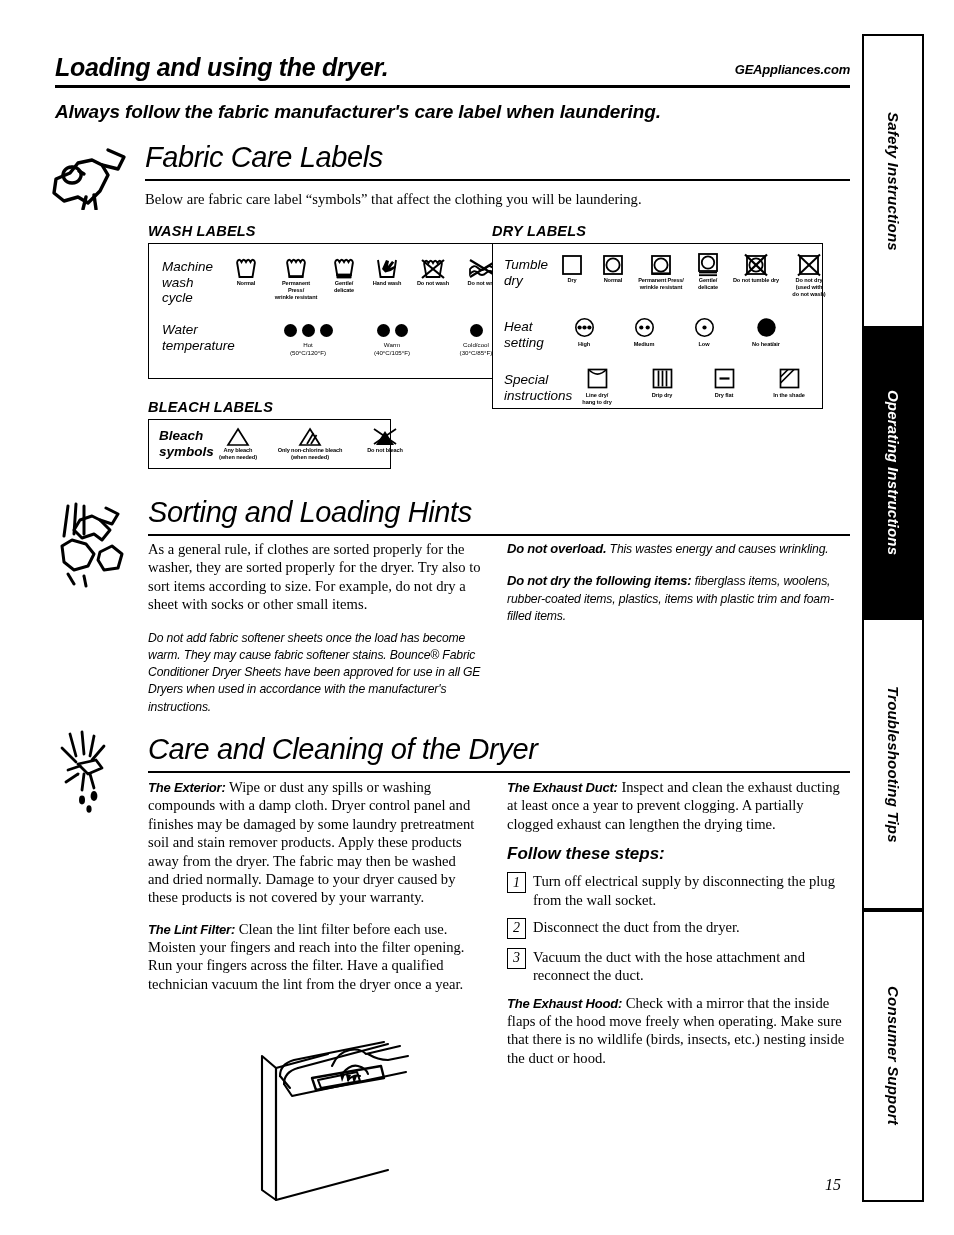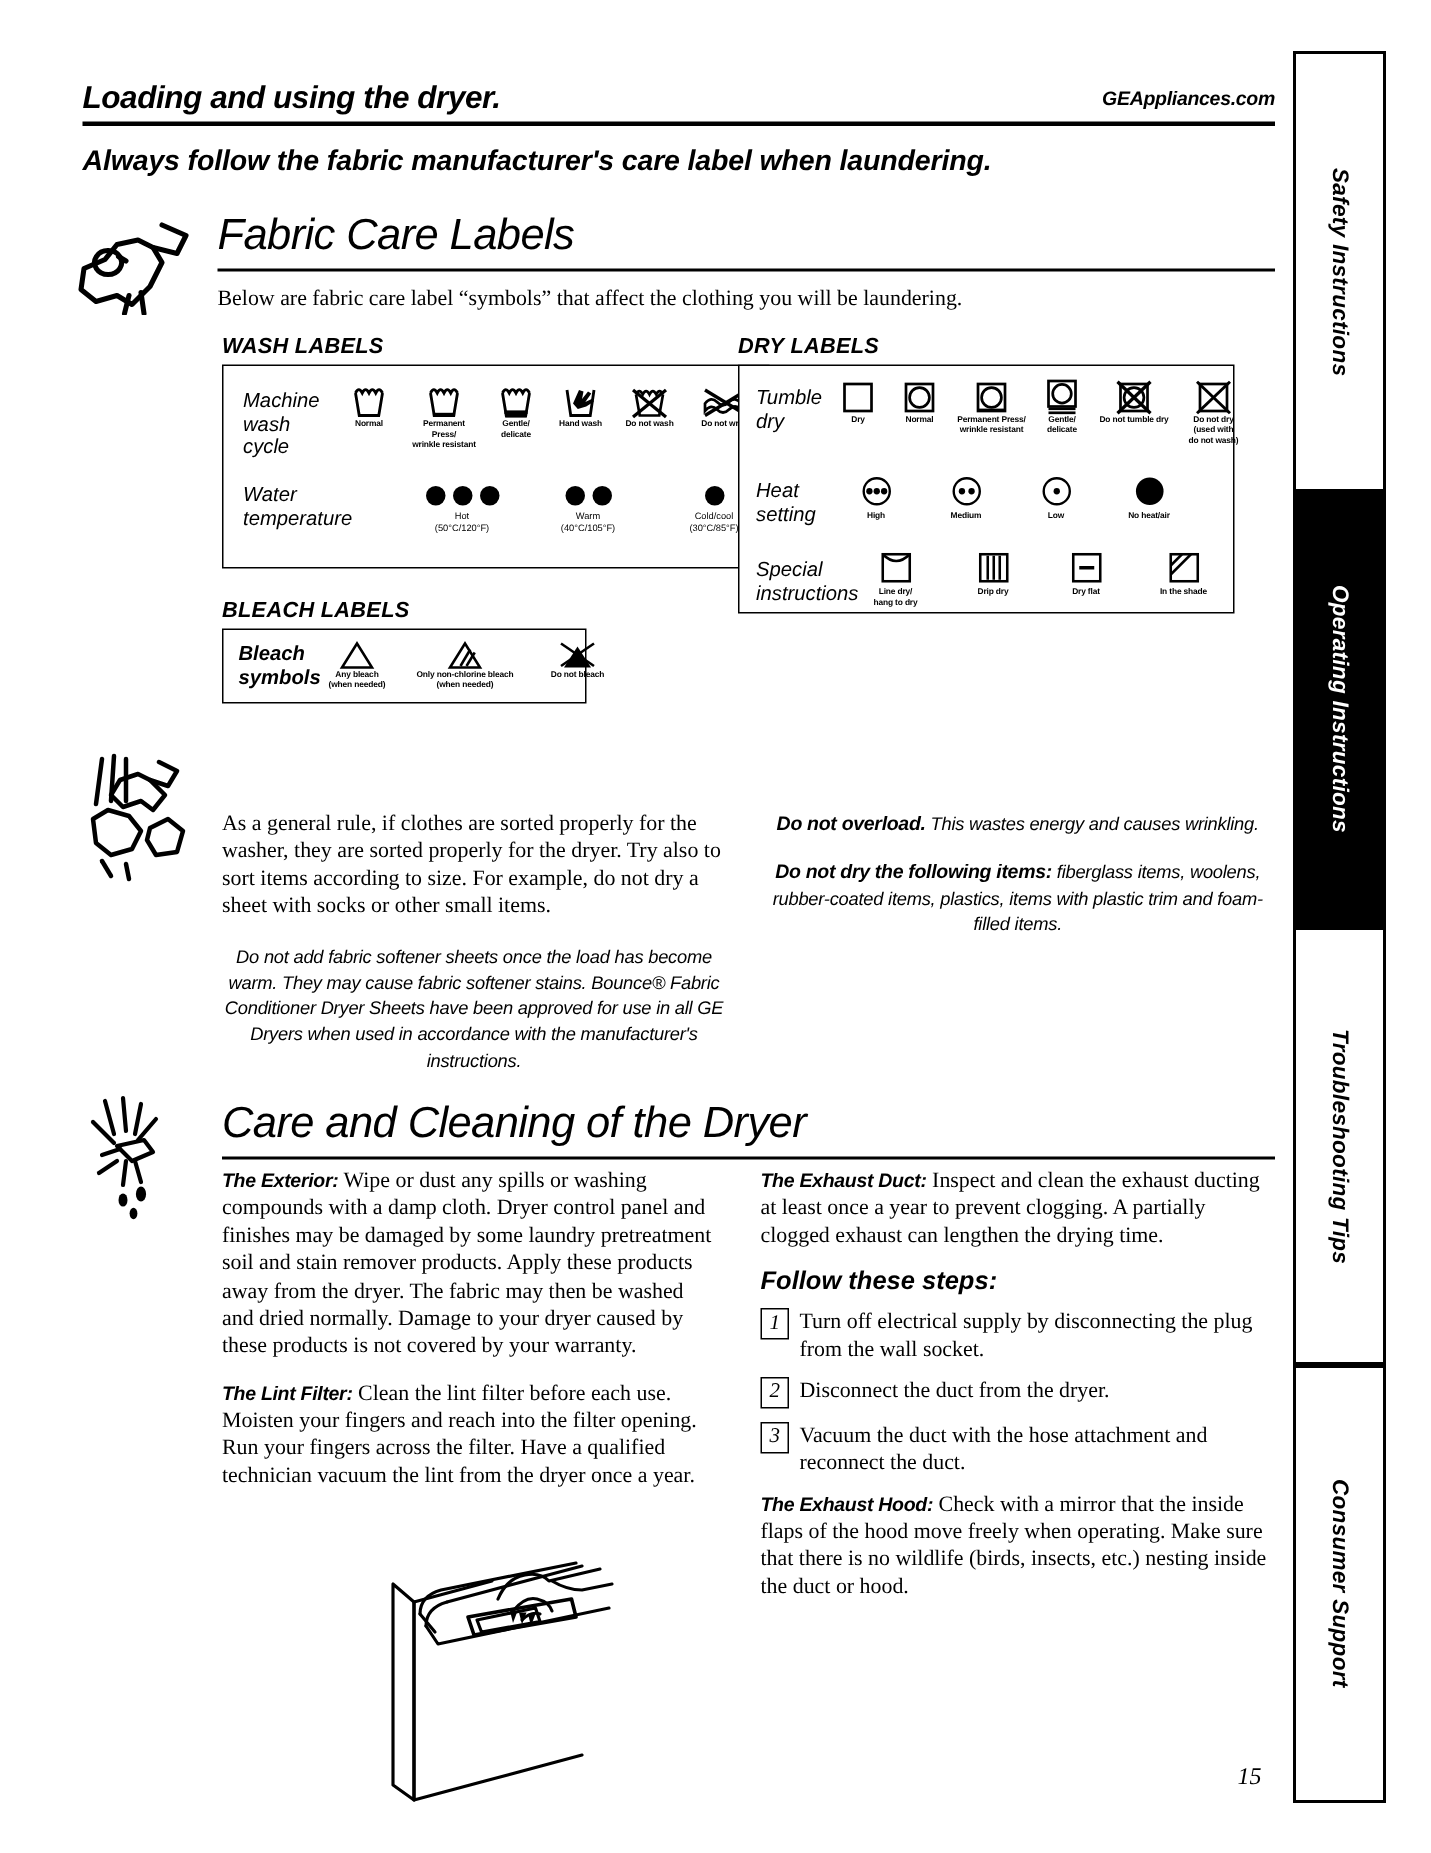--- a/index.html
+++ b/index.html
@@ -2,21 +2,21 @@
 <html><head>
 <meta charset="utf-8">
 <style>
   html,body{margin:0;padding:0;background:#fff;}
   body{width:954px;height:1235px;position:relative;font-family:"Liberation Sans",sans-serif;color:#000;overflow:hidden;}
   .page{position:absolute;inset:0;}
 
   
   .hdr{position:absolute;left:55px;top:55px;width:795px;}
   .hdr-row{display:flex;align-items:flex-end;justify-content:space-between;}
-  .hdr-title{font-size:21px;font-style:italic;font-weight:bold;letter-spacing:-.3px;line-height:1;}
+  .hdr-title{font-size:25px;font-style:italic;font-weight:bold;letter-spacing:-.3px;line-height:1;}
   .hdr-url{font-size:13px;font-style:italic;font-weight:bold;letter-spacing:-.2px;padding-bottom:3px;}
   .hdr-rule{border-bottom:3px solid #000;margin-top:5px;}
   .hdr-sub{font-size:19px;font-style:italic;font-weight:bold;margin-top:13px;letter-spacing:-.1px;}
 
   
   .sec{position:absolute;}
   .sec-title{font-size:29px;font-style:italic;font-weight:normal;line-height:1;letter-spacing:-.4px;
              font-family:"Liberation Sans",sans-serif;}
   .sec-rule{border-bottom:2.5px solid #000;margin-top:7px;}
 
@@ -27,21 +27,21 @@
   .card-label{font-size:14.5px;font-weight:bold;font-style:italic;letter-spacing:.2px;margin-bottom:4px;}
   .card{border:1.4px solid #000;background:#fff;}
   .rowlab{font-size:13.5px;font-style:italic;line-height:1.15;}
   .tiny{font-size:5.6px;text-align:center;line-height:1.25;font-weight:bold;letter-spacing:-.1px;}
   .tiny2{font-size:6.2px;text-align:center;line-height:1.3;}
   .sym{display:flex;flex-direction:column;align-items:center;}
   .symbox{height:26px;display:flex;align-items:flex-end;justify-content:center;}
 
   
   .serif{font-family:"Liberation Serif",serif;font-size:14.6px;line-height:1.26;}
-  .sans-it{font-family:"Liberation Sans",sans-serif;font-style:italic;font-size:12.2px;line-height:1.42;letter-spacing:-.15px;text-align:center;}
+  .sans-it{font-family:"Liberation Sans",sans-serif;font-style:italic;font-size:12.2px;line-height:1.42;letter-spacing:-.15px;}
   .lead{font-weight:bold;font-style:italic;font-family:"Liberation Sans",sans-serif;font-size:13px;letter-spacing:-.2px;}
   p{margin:0 0 11px 0;}
   .steps-h{font-size:17px;font-style:italic;font-weight:bold;font-family:"Liberation Sans",sans-serif;margin:9px 0 8px 0;}
   .step{display:flex;gap:7px;margin-bottom:9px;}
   .stepnum{flex:0 0 auto;width:17px;height:19px;border:1.3px solid #000;display:flex;align-items:center;
            justify-content:center;font-family:"Liberation Serif",serif;font-style:italic;font-size:14px;}
 
   
   .tabs{position:absolute;right:30px;top:34px;width:62px;height:1168px;}
   .tab{position:absolute;left:0;width:62px;border:2.2px solid #000;box-sizing:border-box;
@@ -399,20 +399,24 @@
                   <path d="M2.5 16 L16 2.5"></path>
                 </g>
               </svg>
           </div>
           <div class="tiny" style="margin-top:2px">In the shade</div>
         </div>
       </div>
     </div>
   </div>
 
+  <div class="sec" style="left:148px;top:498px;width:702px;">
+    <div class="sec-title">Sorting and Loading Hints</div>
+    <div class="sec-rule"></div>
+  </div>
 
   <div class="art" style="left:48px;top:500px;">
     <svg width="92" height="90" viewBox="0 0 92 90">
       <g fill="none" stroke="#000" stroke-width="3" stroke-linejoin="round" stroke-linecap="round">
         <path d="M20 6 L16 36"></path>
           <path d="M28 4 L26 34"></path>
           <path d="M36 6 L36 34"></path>
         <path d="M58 8 L70 14 L64 24 L52 20"></path>
         <path d="M52 20 L44 16 L32 20 L26 30 L34 38 L46 34 L54 40 L62 30 Z"></path>
         <path d="M14 46 l10 -6 l14 4 l8 10 l-6 12 l-14 4 l-10 -8 z"></path>

